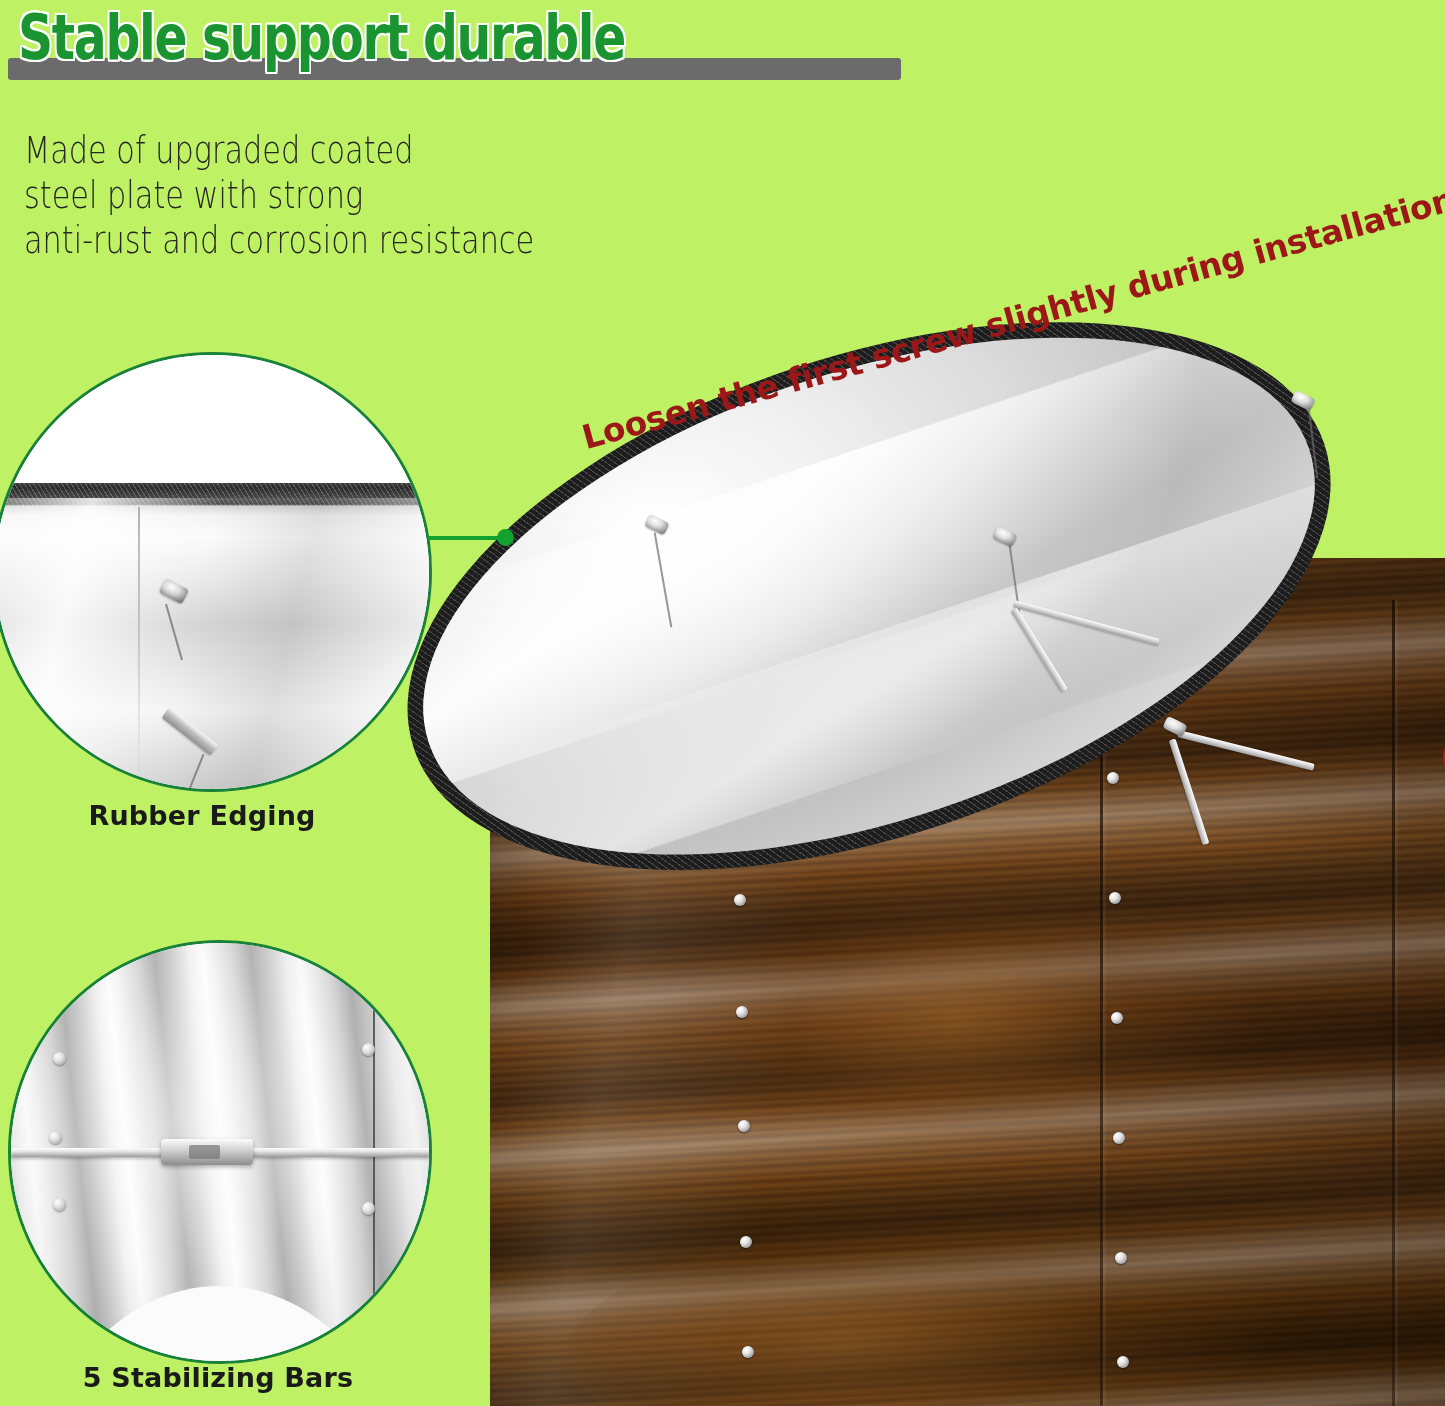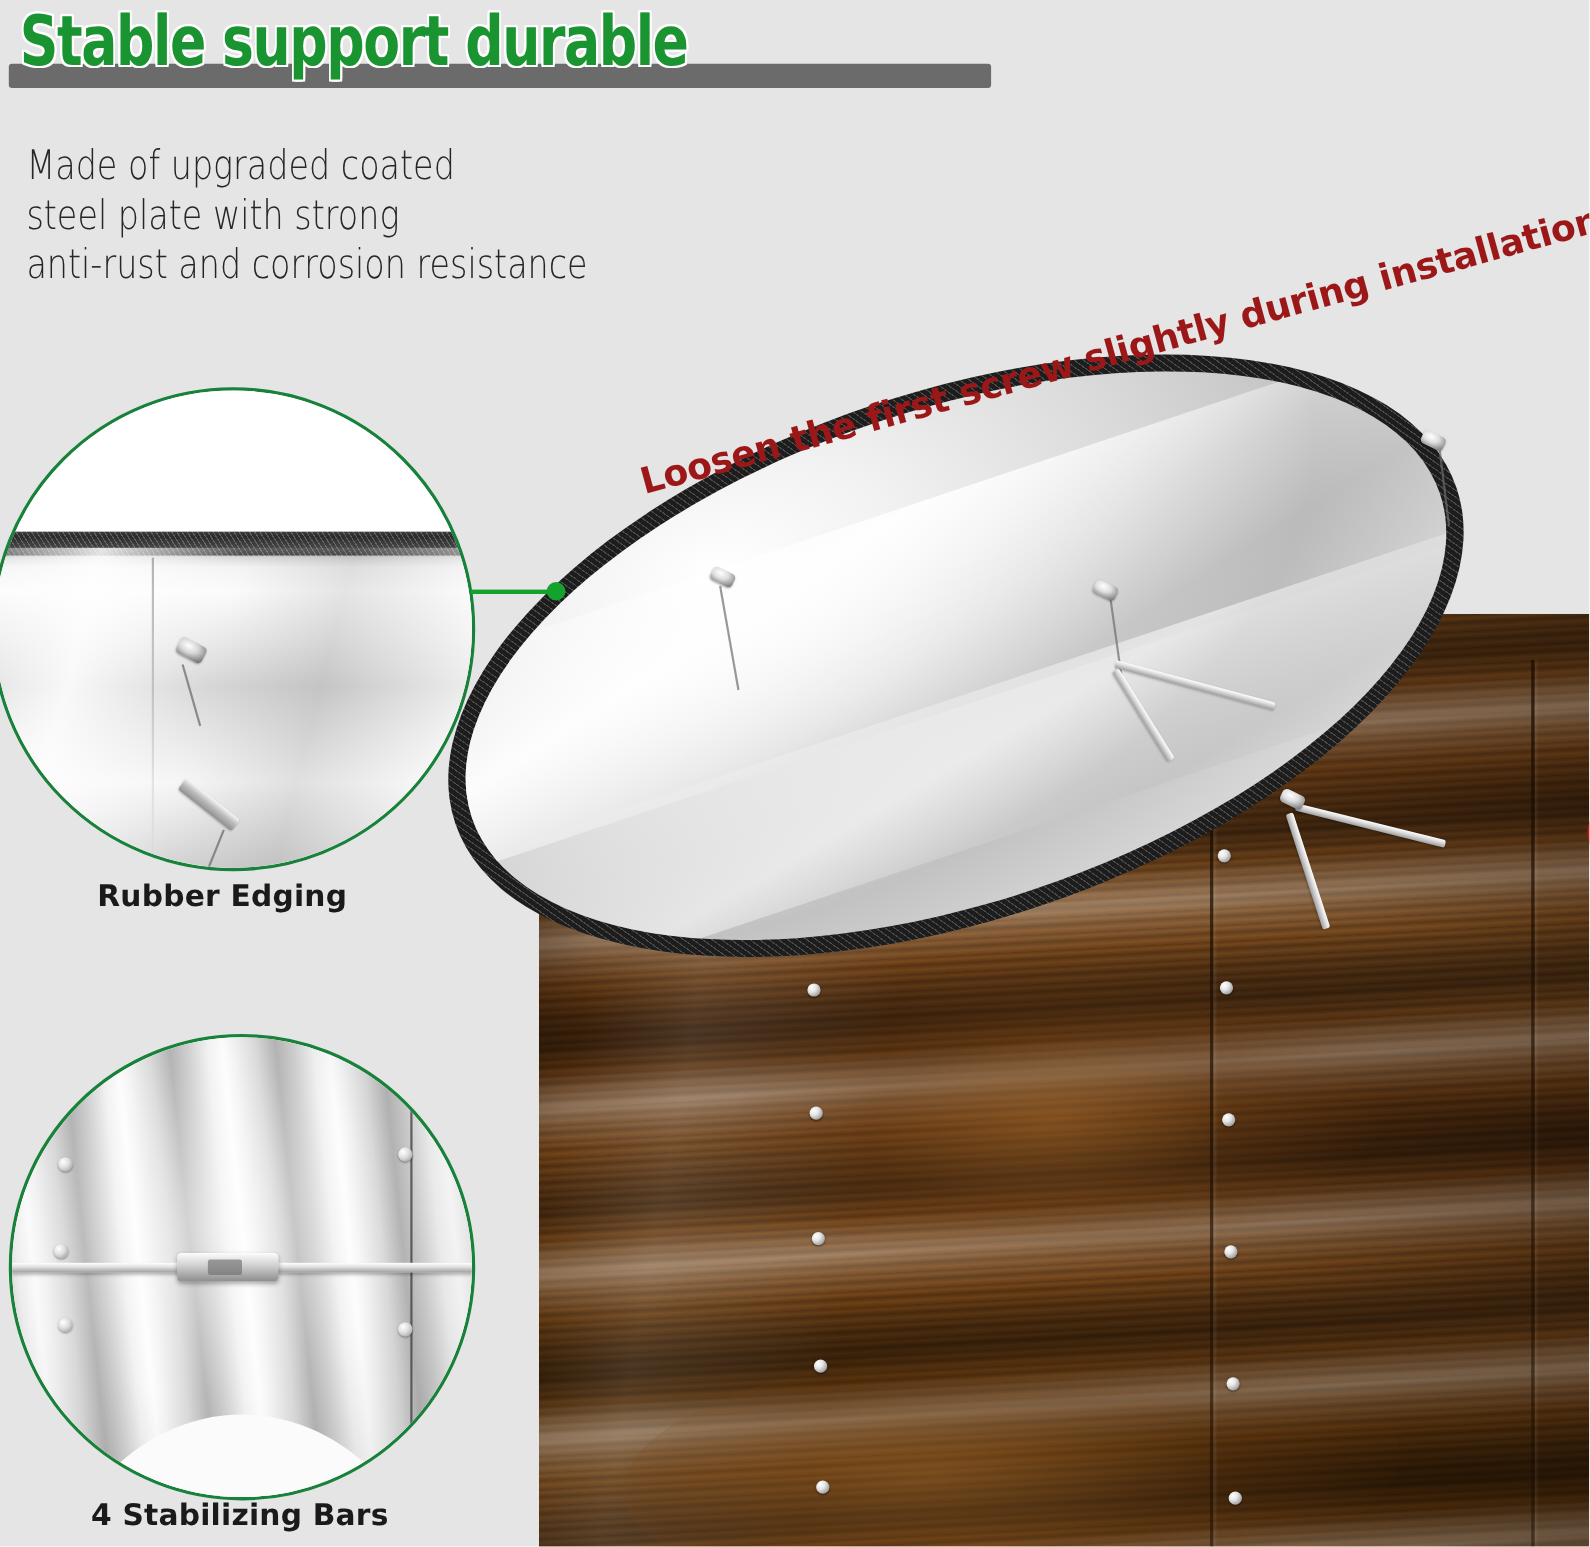--- a/index.html
+++ b/index.html
@@ -4,21 +4,21 @@
 <style>
   html, body {
     margin: 0;
     padding: 0;
     background: #ffffff;
   }
   #page {
     position: relative;
     width: 1445px;
     height: 1406px;
-    background: #e5e5e5;
+    background: #bef264;
     overflow: hidden;
     font-family: "Liberation Sans", sans-serif;
   }
 
   
   #header-block {
     position: absolute;
     left: 0; top: 0;
     width: 1445px; height: 270px;
   }
@@ -526,16 +526,16 @@
       <div class="bars-seam"></div>
       <div class="bars-rivet" style="left:10%;  top:26%;"></div>
       <div class="bars-rivet" style="left:9%;   top:45%;"></div>
       <div class="bars-rivet" style="left:10%;  top:61%;"></div>
       <div class="bars-rivet" style="left:84%;  top:24%;"></div>
       <div class="bars-rivet" style="left:84%;  top:62%;"></div>
       <div class="stab-bar-rod"></div>
       <div class="stab-bar-sleeve"></div>
       <div class="bars-bottom-curve"></div>
     </div>
-    <div id="callout-bars-label" class="callout-label">4 Stabilizing Bars</div>
+    <div id="callout-bars-label" class="callout-label">5 Stabilizing Bars</div>
   </div>
 
 </div>
 
 </body></html>

